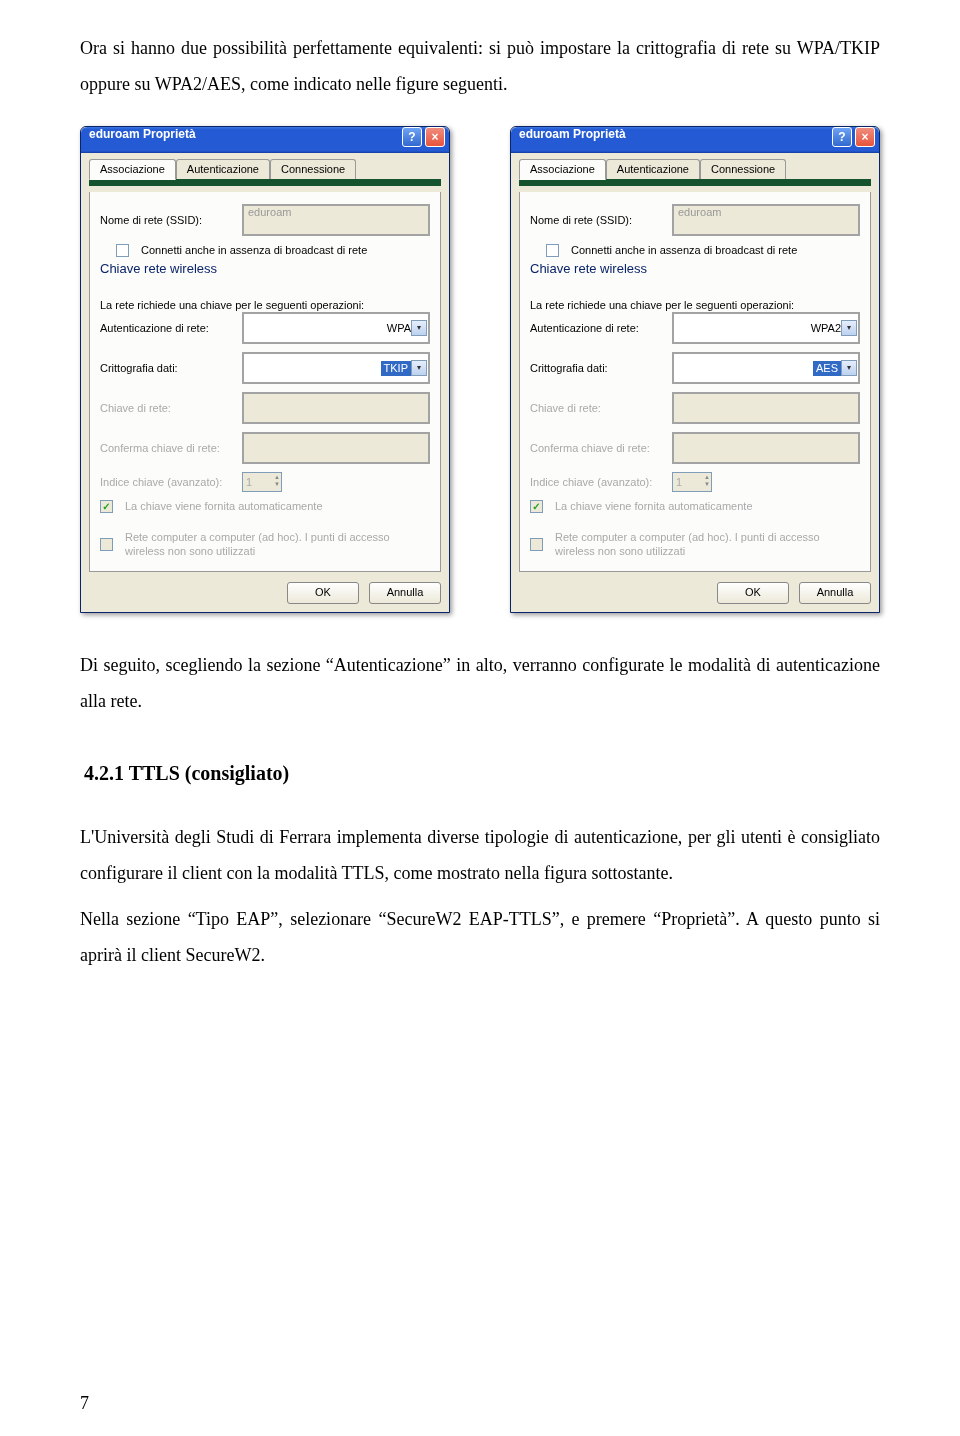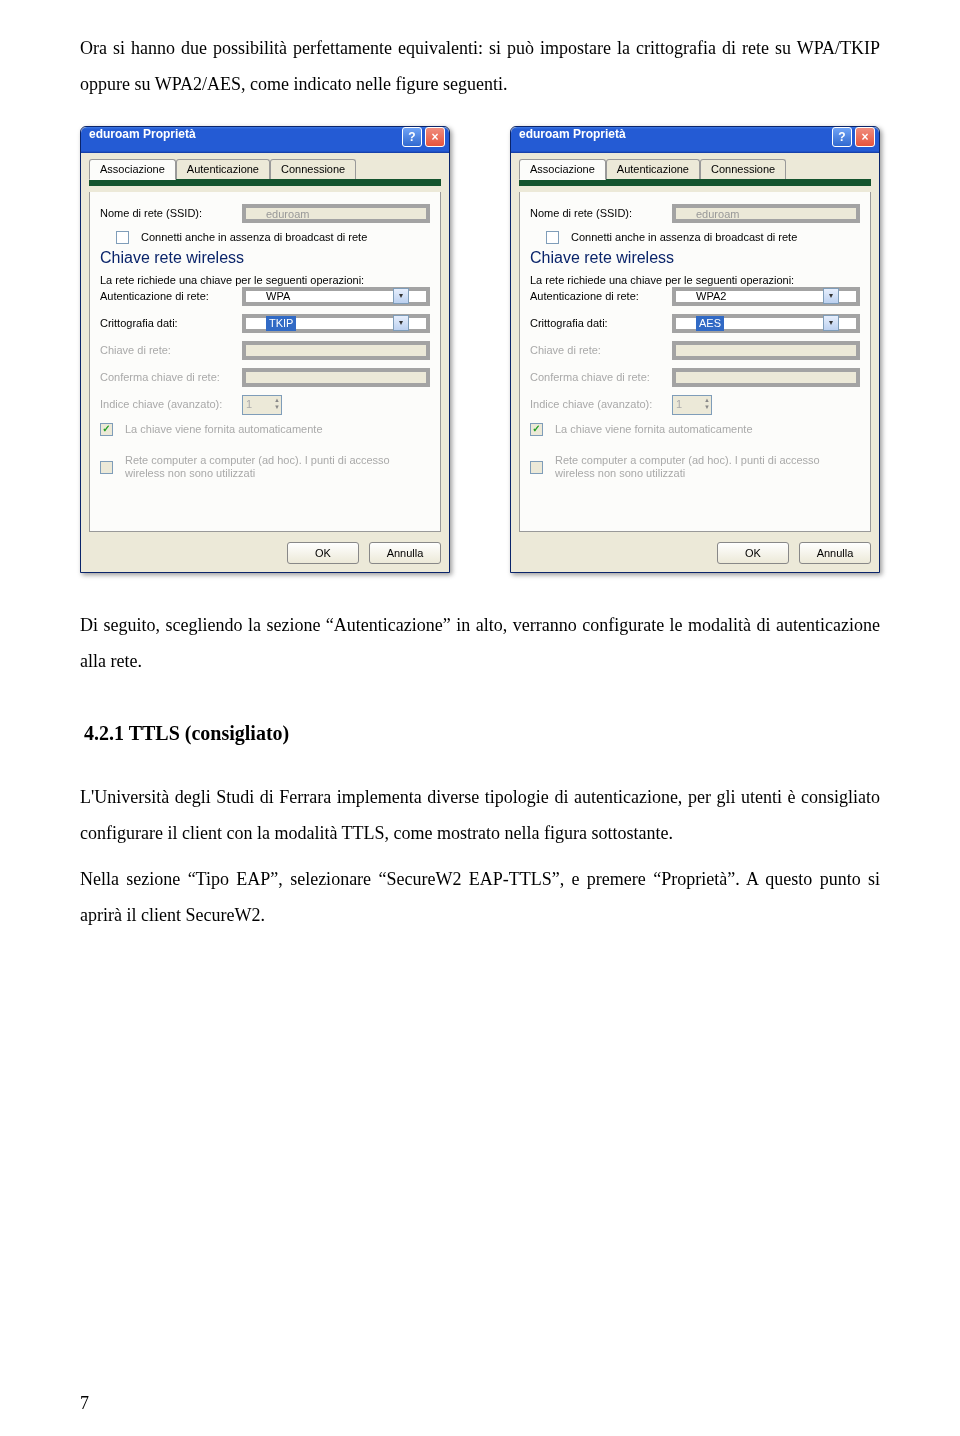--- a/index.html
+++ b/index.html
@@ -78,33 +78,33 @@
   .tab-content {
     background: #fcfcfa;
     border: 1px solid #999;
     border-top: none;
     padding: 12px 10px 10px 10px;
     min-height: 340px;
   }
   .row { display: flex; align-items: center; margin-bottom: 8px; font-size: 11px; }
   .lbl { width: 142px; }
   .inp, .sel {
-    border: 4px solid #a3a3a3;
+    border: 2px solid #a3a3a3;
     background: #fff;
-    height: 19px;
-    padding: 0 20px;
+    height: 32px;
+    padding: 0 4px;
     font-size: 11px;
     font-family: Tahoma, Arial, sans-serif;
     flex: 1;
   }
   .inp.disabled { background: #ece9d8; color: #999; }
   .sel {
     display: flex;
     align-items: center;
-    justify-content: space-between;
+    justify-content: flex-end;
   }
   .sel-arrow {
     width: 16px;
     height: 16px;
     background: linear-gradient(to bottom, #e6eefc, #bcd1f0);
     border: 1px solid #7f9db9;
     display: flex; align-items: center; justify-content: center;
     font-size: 8px;
     color: #333;
     margin-right: -3px;
@@ -118,22 +118,22 @@
   .chk-box {
     width: 13px; height: 13px;
     border: 1px solid #7f9db9;
     background: #fff;
     display: flex; align-items: center; justify-content: center;
     font-size: 10px; color: #21a121; font-weight: bold;
   }
   .chk-box.disabled { background: #ece9d8; }
   .group-label {
     color: #0a246a;
-    font-size: 16px;
-    margin: 4px 0 6px 0;
+    font-size: 13px;
+    margin: 4px 0 22px 0;
   }
   .subtext { font-size: 11px; margin-bottom: 0; }
   .grayed { color: #a9a9a9; }
   .spin {
     border: 1px solid #7f9db9;
     background: #ece9d8;
     width: 40px; height: 20px;
     display: flex; align-items: center;
     padding: 0 3px;
     font-size: 11px; color: #aaa;

